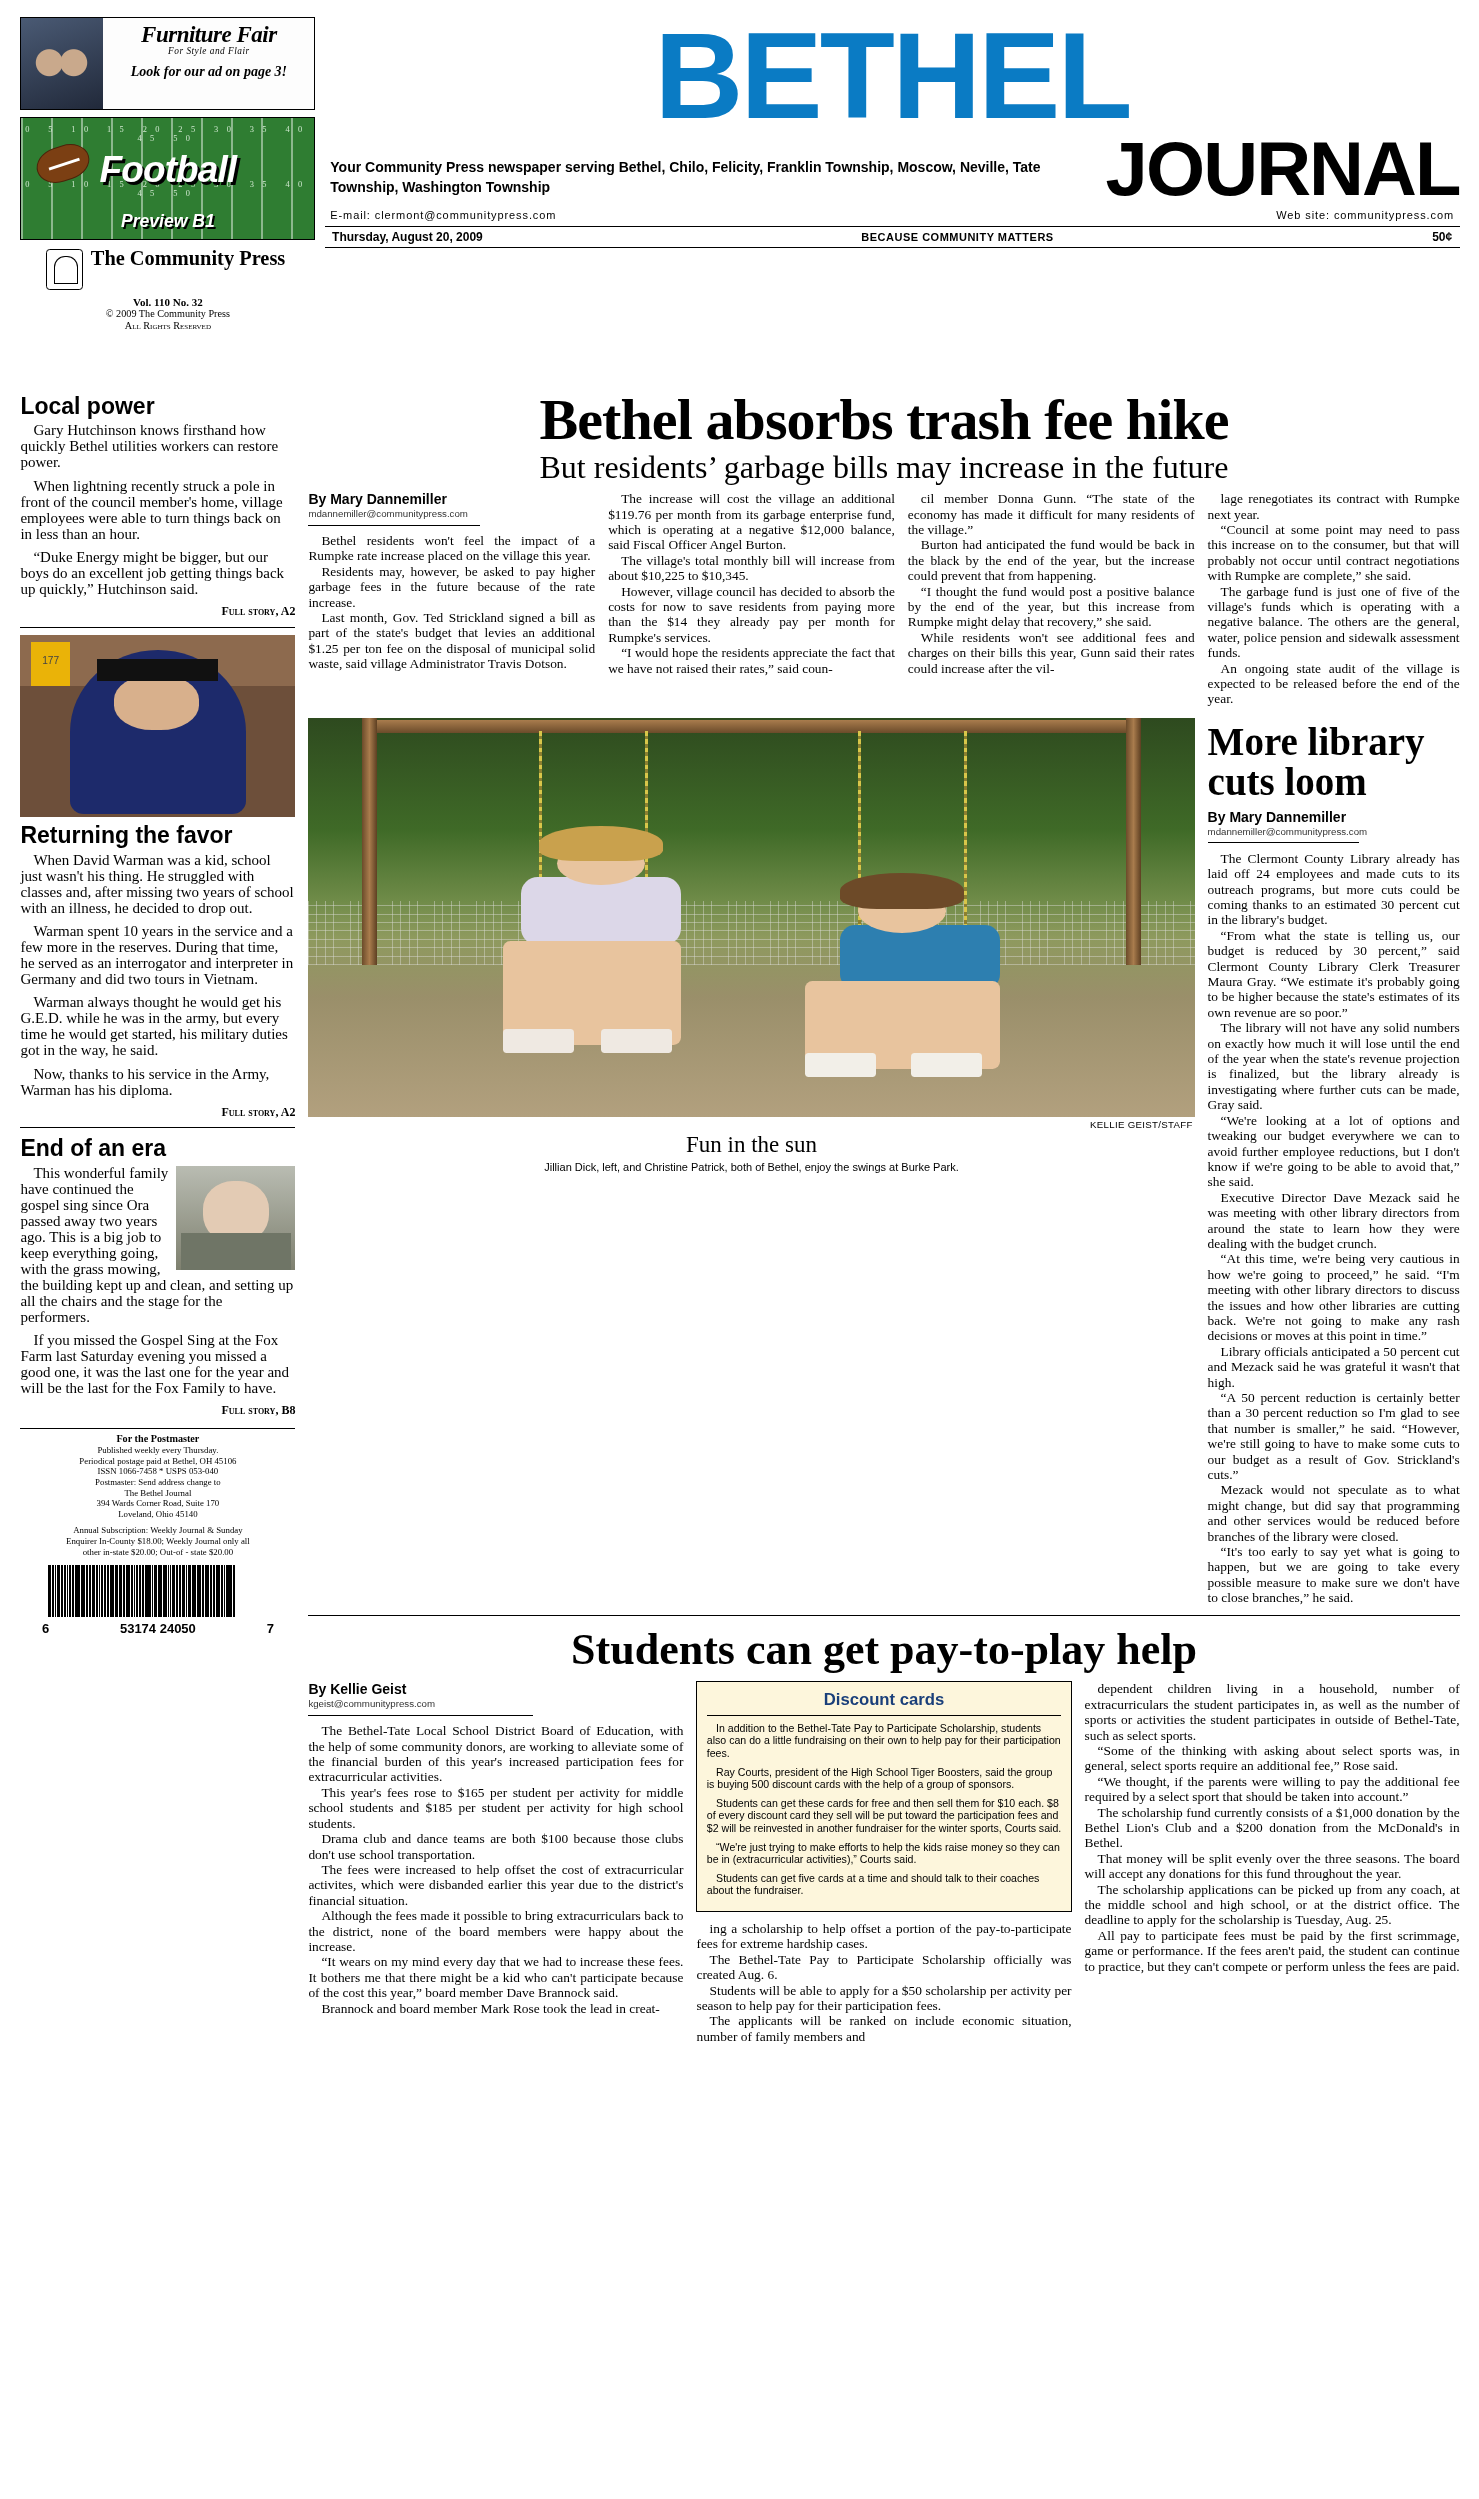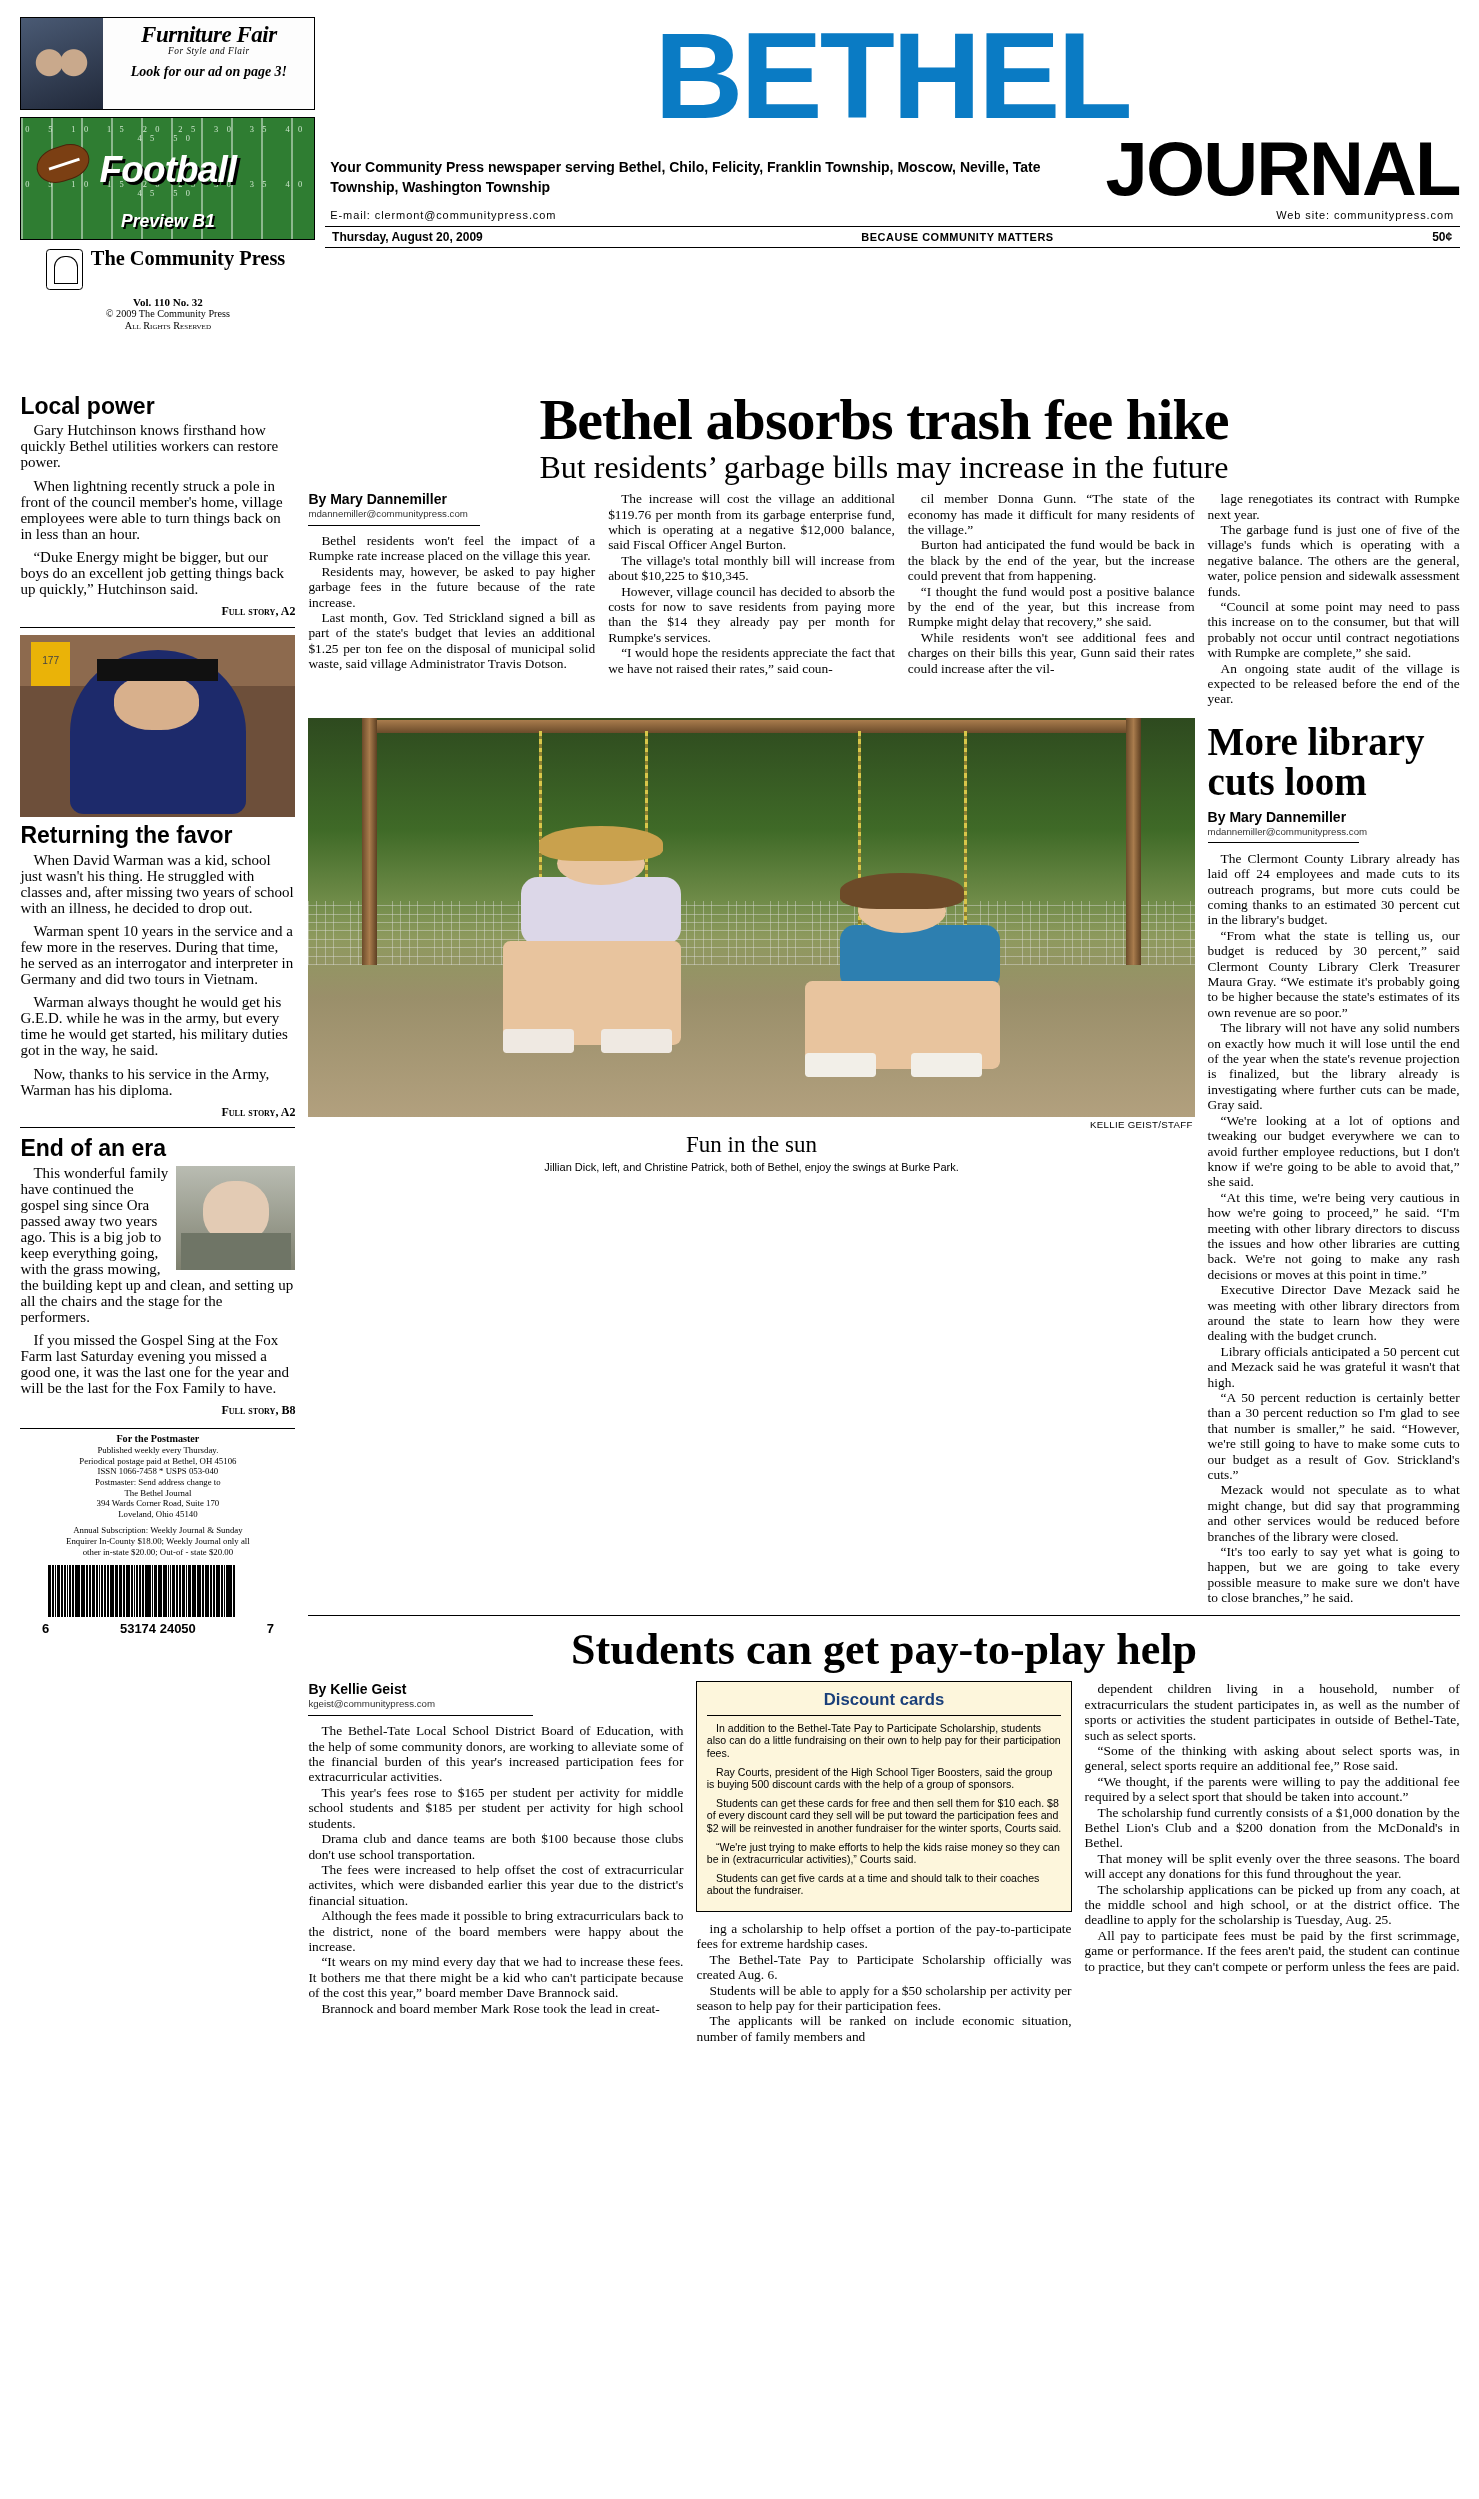--- a/index.html
+++ b/index.html
@@ -640,22 +640,22 @@
           <p>“I would hope the residents appreciate the fact that we have not raised their rates,” said coun-</p>
         </div>
         <div class="c story">
           <p>cil member Donna Gunn. “The state of the economy has made it difficult for many residents of the village.”</p>
           <p>Burton had anticipated the fund would be back in the black by the end of the year, but the increase could prevent that from happening.</p>
           <p>“I thought the fund would post a positive balance by the end of the year, but this increase from Rumpke might delay that recovery,” she said.</p>
           <p>While residents won't see additional fees and charges on their bills this year, Gunn said their rates could increase after the vil-</p>
         </div>
         <div class="c story" style="flex:0 0 252px;">
           <p>lage renegotiates its contract with Rumpke next year.</p>
+          <p>“Council at some point may need to pass this increase on to the consumer, but that will probably not occur until contract negotiations with Rumpke are complete,” she said.</p>
           <p>The garbage fund is just one of five of the village's funds which is operating with a negative balance. The others are the general, water, police pension and sidewalk assessment funds.</p>
-          <p>“Council at some point may need to pass this increase on to the consumer, but that will probably not occur until contract negotiations with Rumpke are complete,” she said.</p>
           <p>An ongoing state audit of the village is expected to be released before the end of the year.</p>
         </div>
       </div>
 
       <div style="display:flex; gap:13px; margin-top:11px;">
 
         <div style="flex:1;">
           <div class="bigphoto">
             <div class="bp-sky"></div>
             <div class="bp-fence"></div>
@@ -688,22 +688,22 @@
 
         <div class="col-right story">
           <div class="headline-2">More library cuts loom</div>
           <div class="byline">By Mary Dannemiller</div>
           <div class="byemail">mdannemiller@communitypress.com</div>
           <div class="byrule"></div>
           <p>The Clermont County Library already has laid off 24 employees and made cuts to its outreach programs, but more cuts could be coming thanks to an estimated 30 percent cut in the library's budget.</p>
           <p>“From what the state is telling us, our budget is reduced by 30 percent,” said Clermont County Library Clerk Treasurer Maura Gray. “We estimate it's probably going to be higher because the state's estimates of its own revenue are so poor.”</p>
           <p>The library will not have any solid numbers on exactly how much it will lose until the end of the year when the state's revenue projection is finalized, but the library already is investigating where further cuts can be made, Gray said.</p>
           <p>“We're looking at a lot of options and tweaking our budget everywhere we can to avoid further employee reductions, but I don't know if we're going to be able to avoid that,” she said.</p>
+          <p>Executive Director Dave Mezack said he was meeting with other library directors from around the state to learn how they were dealing with the budget crunch.</p>
           <p>“At this time, we're being very cautious in how we're going to proceed,” he said. “I'm meeting with other library directors to discuss the issues and how other libraries are cutting back. We're not going to make any rash decisions or moves at this point in time.”</p>
-          <p>Executive Director Dave Mezack said he was meeting with other library directors from around the state to learn how they were dealing with the budget crunch.</p>
           <p>Library officials anticipated a 50 percent cut and Mezack said he was grateful it wasn't that high.</p>
           <p>“A 50 percent reduction is certainly better than a 30 percent reduction so I'm glad to see that number is smaller,” he said. “However, we're still going to have to make some cuts to our budget as a result of Gov. Strickland's cuts.”</p>
           <p>Mezack would not speculate as to what might change, but did say that programming and other services would be reduced before branches of the library were closed.</p>
           <p>“It's too early to say yet what is going to happen, but we are going to take every possible measure to make sure we don't have to close branches,” he said.</p>
         </div>
       </div>
 
       <div class="lower">
         <div class="headline-3">Students can get pay-to-play help</div>
         <div class="cols-3">

